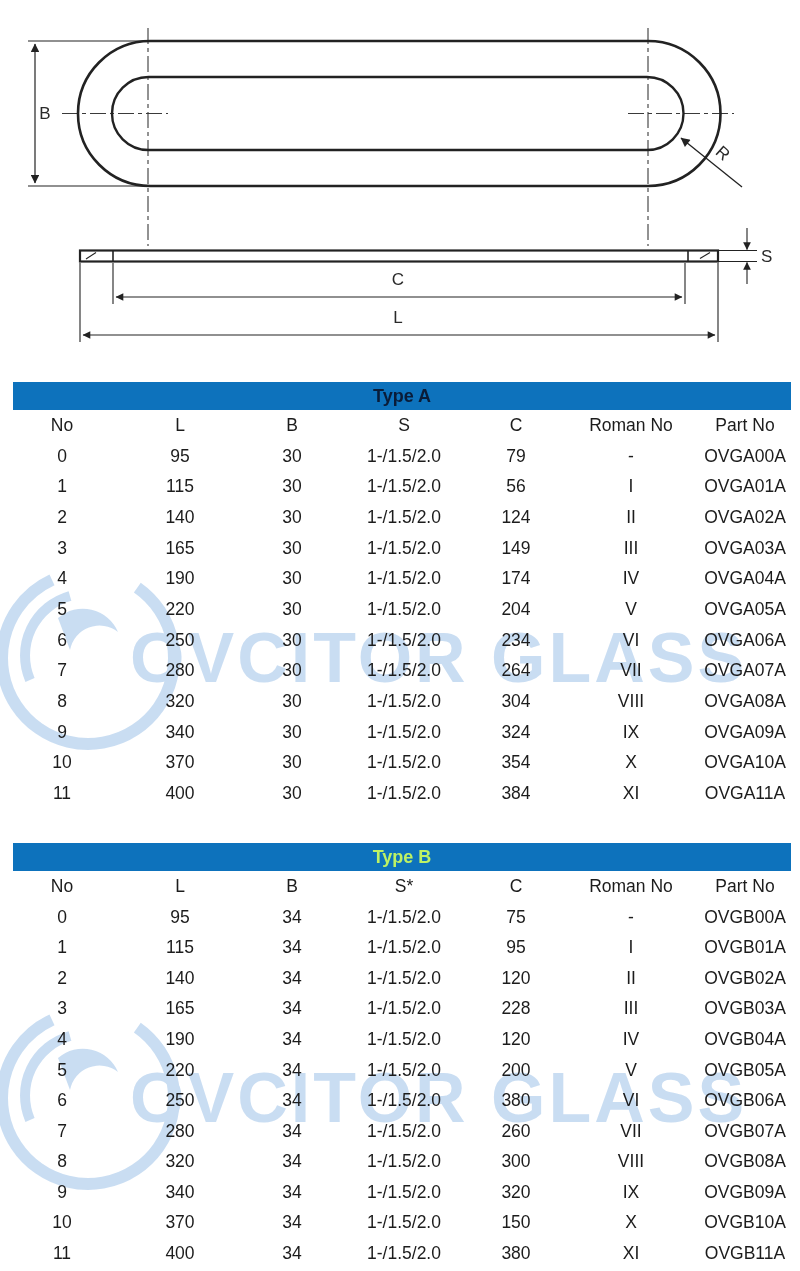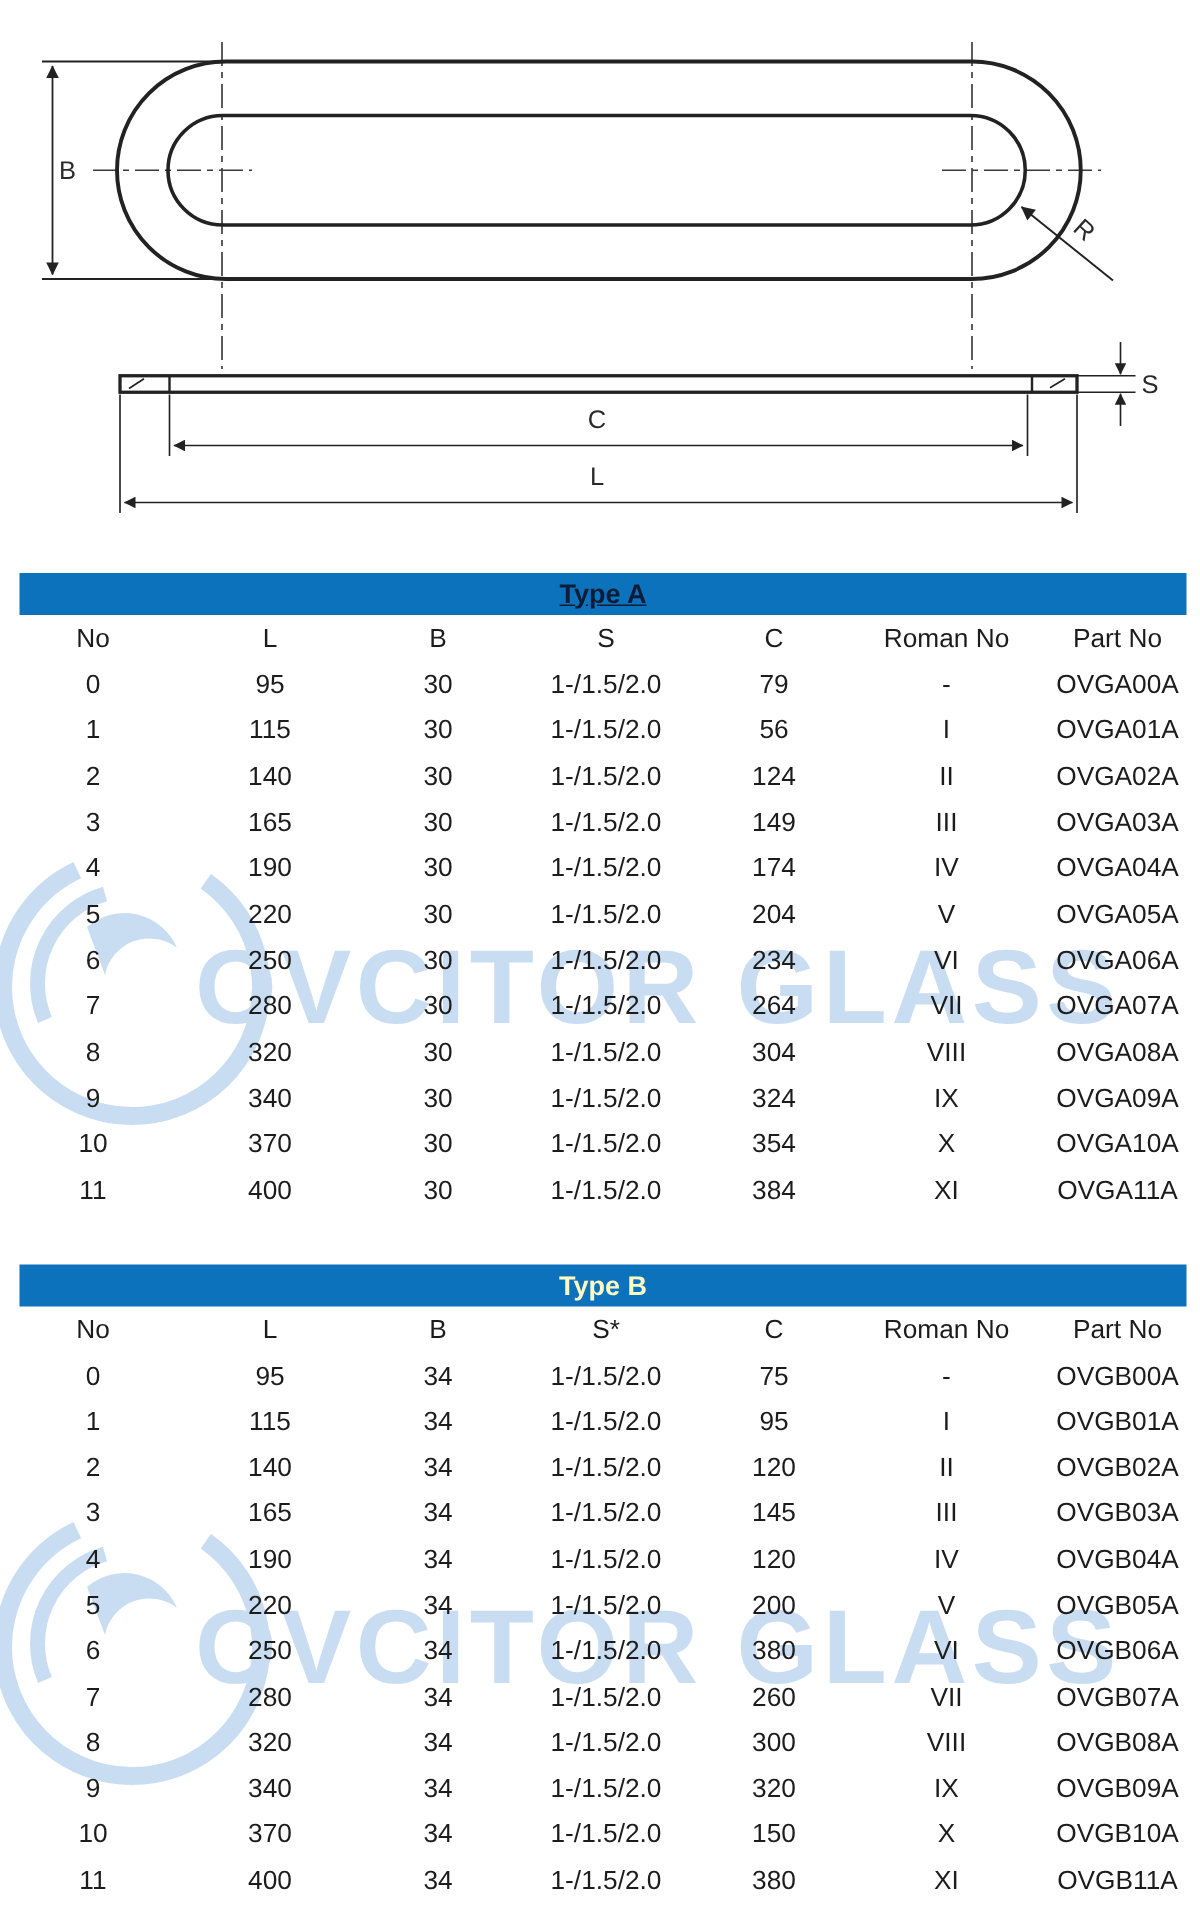--- a/index.html
+++ b/index.html
@@ -108,21 +108,21 @@
     <g stroke="#222" stroke-width="1.1">
       <line x1="80" y1="263" x2="80" y2="342"></line>
       <line x1="718" y1="263" x2="718" y2="342"></line>
       <line x1="83" y1="335" x2="715" y2="335" marker-start="url(#arw)" marker-end="url(#arw)"></line>
     </g>
     <text x="398" y="323" text-anchor="middle">L</text>
   </svg>
 
   <section class="tblsec" style="top:382px">
     <div class="bar" style="background-color: rgb(13, 114, 188);">
-      <span style="color: rgb(10, 28, 56); text-decoration: underline;">Type A</span>
+      <span style="color: rgb(10, 28, 56);">Type A</span>
     </div>
     <table class="tbl-a">
       <colgroup>
         <col style="width:124px">
           <col style="width:112px">
           <col style="width:112px">
         <col style="width:112px">
           <col style="width:112px">
           <col style="width:118px">
         <col style="width:110px">
@@ -246,21 +246,21 @@
             <td>384</td>
             <td>XI</td>
             <td>OVGA11A</td>
           </tr>
         </tbody>
     </table>
   </section>
 
   <section class="tblsec" style="top:843px">
     <div class="bar" style="background-color: rgb(13, 114, 188);">
-      <span style="color: #fef9c3;">Type B</span>
+      <span style="color: #bef264;">Type B</span>
     </div>
     <table class="tbl-b">
       <colgroup>
         <col style="width:124px">
           <col style="width:112px">
           <col style="width:112px">
         <col style="width:112px">
           <col style="width:112px">
           <col style="width:118px">
         <col style="width:110px">
@@ -302,21 +302,21 @@
             <td>1-/1.5/2.0</td>
             <td>120</td>
             <td>II</td>
             <td>OVGB02A</td>
           </tr>
           <tr>
             <td>3</td>
             <td>165</td>
             <td>34</td>
             <td>1-/1.5/2.0</td>
-            <td>145</td>
+            <td>228</td>
             <td>III</td>
             <td>OVGB03A</td>
           </tr>
           <tr>
             <td>4</td>
             <td>190</td>
             <td>34</td>
             <td>1-/1.5/2.0</td>
             <td>120</td>
             <td>IV</td>

